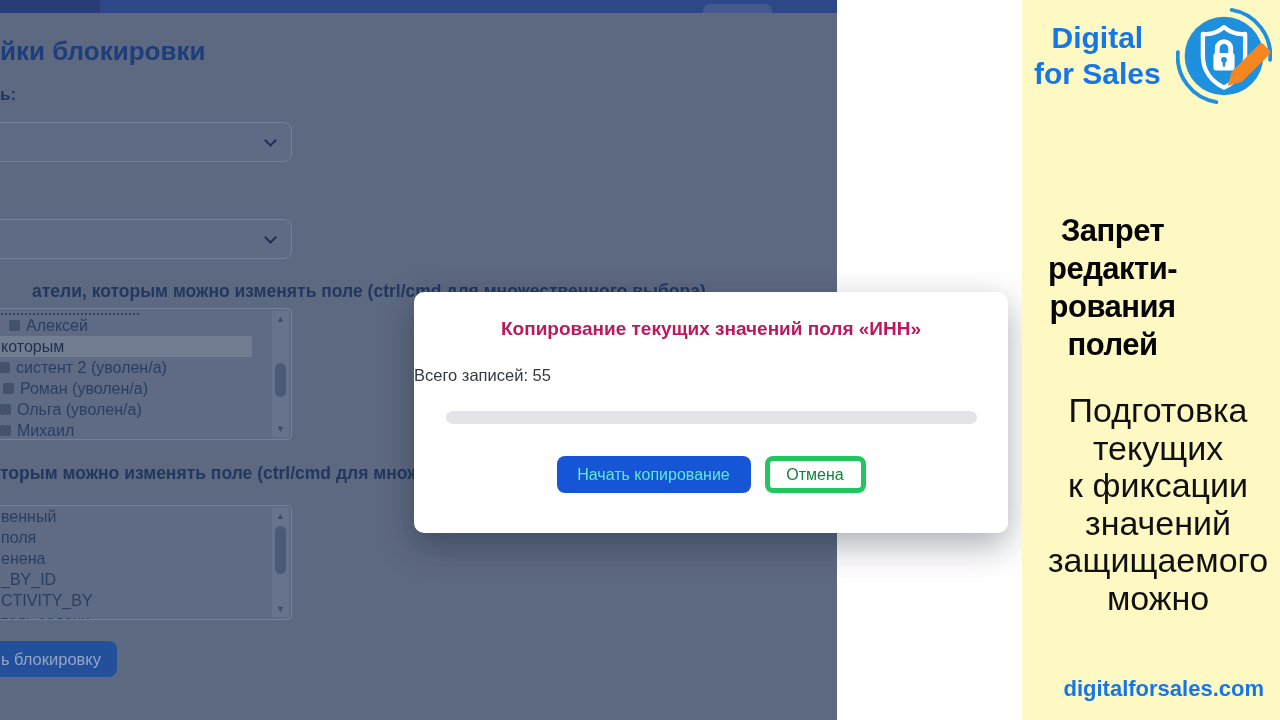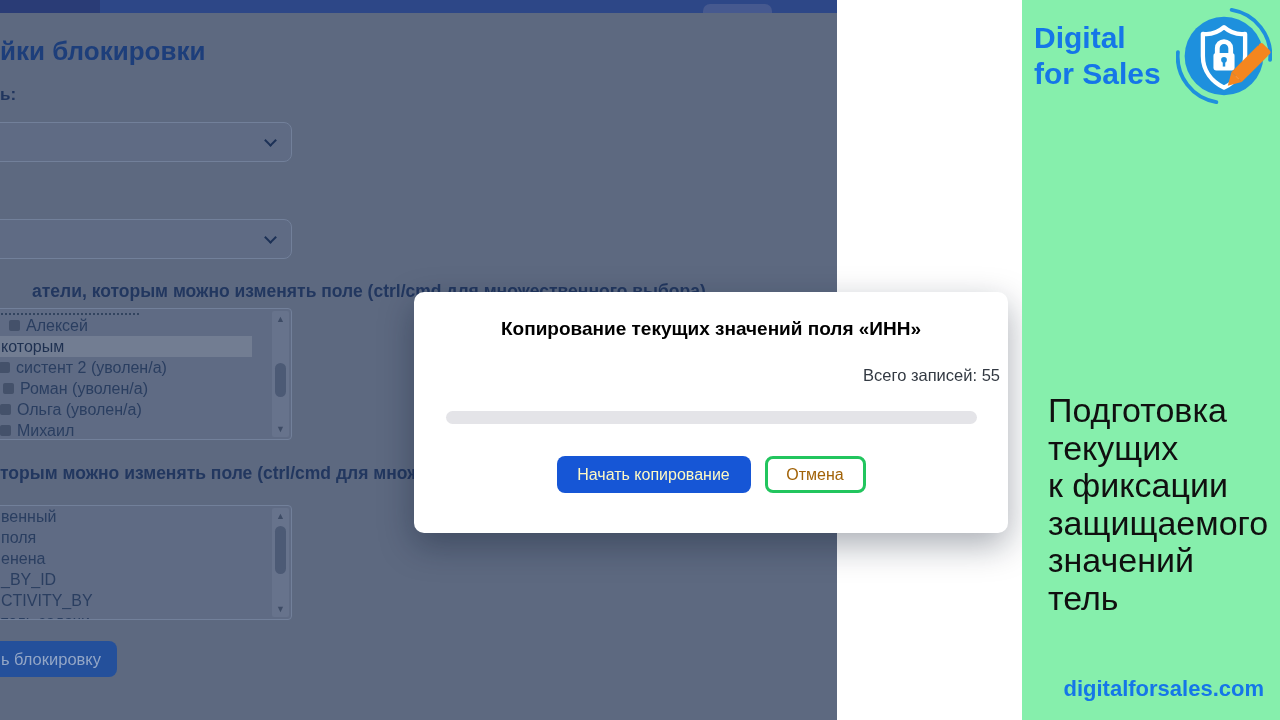--- a/index.html
+++ b/index.html
@@ -54,36 +54,36 @@
               background:#24509b; border:none; border-radius:8px; color:#93a6c6;
               font-size:16.5px; font-family:inherit; display:flex; align-items:center;
               justify-content:flex-end; padding-right:16px; cursor:pointer; }
 
   
   .backdrop { position:absolute; left:0; top:0; width:1022px; height:720px; background:transparent; }
   .modal { position:absolute; left:414px; top:292px; width:594px; height:241px;
            background:#ffffff; border-radius:10px;
            box-shadow:0 12px 34px rgba(10,20,40,0.35); }
   .modal-title { position:absolute; top:26px; left:0; right:0; text-align:center;
-                 font-size:19px; font-weight:bold; color:#000000; }
-  .modal-count { position:absolute; top:74px; left:0; right:8px; text-align:right;
+                 font-size:19px; font-weight:bold; color:#be185d; }
+  .modal-count { position:absolute; top:74px; left:0; right:0; text-align:left;
                  font-size:16.5px; color:#333a43; }
   .progress { position:absolute; left:32px; right:31px; top:119px; height:13px;
               background:#e4e4e8; border-radius:7px; overflow:hidden; }
   .progress-fill { height:100%; width:0; background:#1656d6; border-radius:7px; }
   .modal-buttons { position:absolute; top:164px; left:0; right:0; display:flex;
                    justify-content:center; gap:14px; }
   .btn { height:37px; border-radius:8px; font-size:16px; font-family:inherit;
          cursor:pointer; display:flex; align-items:center; justify-content:center; }
-  .btn-primary { width:194px; background:#1656d6; border:none; color:#fef9c3; }
-  .btn-cancel { width:101px; background:#ffffff; border:3px solid #22c55e; color:#a16207;text-align:right; }
+  .btn-primary { width:194px; background:#1656d6; border:none; color:#5eead4; }
+  .btn-cancel { width:101px; background:#ffffff; border:5px solid #22c55e; color:#15803d;text-align:right; }
 
   
   .sidebar { position:absolute; left:1022px; top:0; width:258px; height:720px;
-             background:#86efac; }
+             background:#fef9c3;text-align:center; }
   .brand { position:absolute; left:12px; top:20px; font-size:30px; font-weight:bold;
            color:#1576e8; line-height:36px; white-space:nowrap; }
   .logo { position:absolute; right:8px; top:8px; width:96px; height:96px; }
   .side-heading { position:absolute; left:26px; top:212px; font-size:31px; font-weight:bold;
                   color:#050505; line-height:38px; letter-spacing:-0.5px; }
   .side-body { position:absolute; left:26px; top:392px; font-size:34px; color:#101010;
                line-height:37.5px; }
   .site { position:absolute; right:16px; bottom:18px; font-size:22px; font-weight:bold;
           color:#1576e8; }
 </style>
@@ -199,24 +199,30 @@
       <path d="M43 49 v-7 a7 7 0 0 1 14 0 v7" fill="none" stroke="#ffffff" stroke-width="5"></path>
       <rect x="39" y="47" width="22" height="18" rx="3" fill="#ffffff"></rect>
       <circle cx="50" cy="54" r="3" fill="#1e90dd"></circle>
       <rect x="48.7" y="55" width="2.6" height="6" fill="#1e90dd"></rect>
       <g transform="translate(73,62) rotate(45)">
         <rect x="-7.5" y="-30" width="15" height="6" rx="2.5" fill="#f5861f"></rect>
         <rect x="-7.5" y="-25" width="15" height="39" fill="#f5861f"></rect>
         <polygon points="-7.5,14 7.5,14 0,27" fill="#f5861f"></polygon>
       </g>
     </svg>
+    <div class="side-heading">
+      <div>Запрет</div>
+      <div>редакти-</div>
+      <div>рования</div>
+      <div>полей</div>
+    </div>
     <div class="side-body">
       <div>Подготовка</div>
       <div>текущих</div>
       <div>к фиксации</div>
+      <div>значений</div>
       <div>защищаемого</div>
-      <div>значений</div>
-      <div>тель</div>
+      <div>можно</div>
     </div>
     <div class="site">digitalforsales.com</div>
   </div>
 
 </div>
 
 </body></html>

